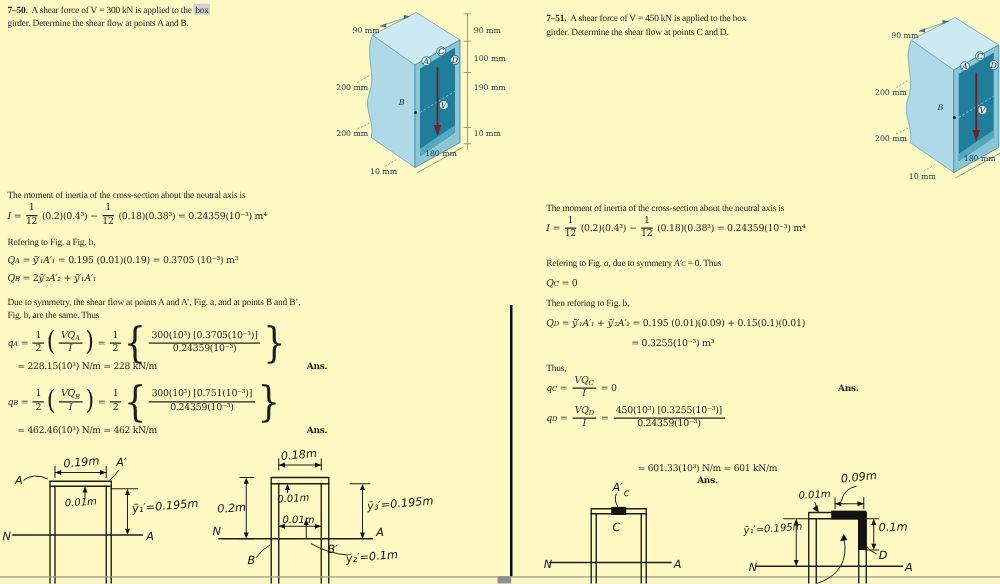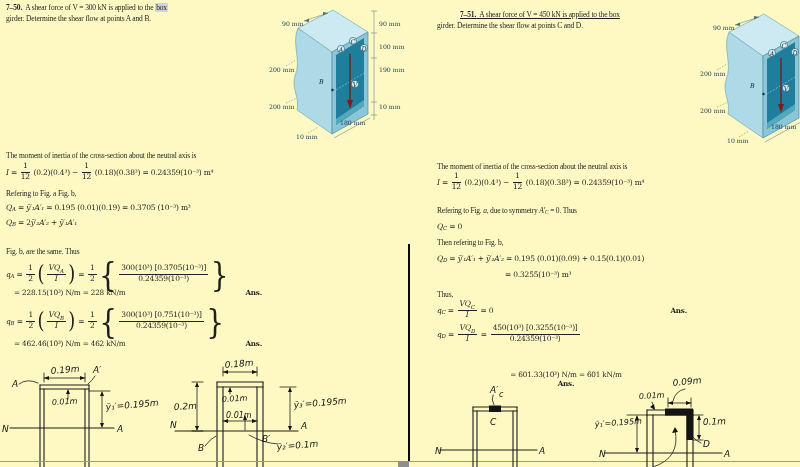--- a/index.html
+++ b/index.html
@@ -87,20 +87,21 @@
     <text x="40" y="137" class="dim">10 mm</text>
     <line x1="52" y1="131" x2="62" y2="125" stroke="#4a7081" stroke-width="0.5" stroke-dasharray="1.5,1.5"></line>
   </svg>
   </div>
 
   <div class="t" style="left:6px;top:151px;">The moment of inertia of the cross-section about the neutral axis is</div>
   <div class="eq" style="left:6px;top:162px;height:20px;"><span class="var">I</span><span> = </span><span class="frac"><span class="num">1</span><span class="den">12</span></span><span> (0.2)(0.4³) − </span><span class="frac"><span class="num">1</span><span class="den">12</span></span><span> (0.18)(0.38³) = 0.24359(10⁻³) m⁴</span></div>
   <div class="t" style="left:6px;top:189px;">Refering to Fig. a Fig. b,</div>
   <div class="eq" style="left:6px;top:201px;height:12px;"><span class="var">Q</span><sub>A</sub><span> = </span><span class="var">ȳ′₁A′₁</span><span> = 0.195 (0.01)(0.19) = 0.3705 (10⁻³) m³</span></div>
   <div class="eq" style="left:6px;top:216px;height:12px;"><span class="var">Q</span><sub>B</sub><span> = 2</span><span class="var">ȳ′₂A′₂</span><span> + </span><span class="var">ȳ′₁A′₁</span></div>
+  <div class="t" style="left:6px;top:237px;">Due to symmetry, the shear flow at points A and A’, Fig. a, and at points B and B’,</div>
   <div class="t" style="left:6px;top:247px;">Fig. b, are the same. Thus</div>
   <div class="eq" style="left:6px;top:257px;height:34px;"><span class="var">q</span><sub>A</sub><span> = </span><span class="frac"><span class="num">1</span><span class="den">2</span></span><span class="big" style="font-size: 18px;">(</span><span class="frac"><span class="num"><span class="var">VQ</span><sub>A</sub></span><span class="den"><span class="var">I</span></span></span><span class="big" style="font-size: 18px;">)</span><span> = </span><span class="frac"><span class="num">1</span><span class="den">2</span></span><span class="big" style="font-size: 28px;">{</span><span class="frac"><span class="num">300(10³) [0.3705(10⁻³)]</span><span class="den">0.24359(10⁻³)</span></span><span class="big" style="font-size: 28px;">}</span></div>
   <div class="row" style="left:14px;top:288px;width:248px;">
     <span>= 228.15(10³) N/m = 228 kN/m</span>
     <span class="ans">Ans.</span>
   </div>
   <div class="eq" style="left:6px;top:304px;height:34px;"><span class="var">q</span><sub>B</sub><span> = </span><span class="frac"><span class="num">1</span><span class="den">2</span></span><span class="big" style="font-size: 18px;">(</span><span class="frac"><span class="num"><span class="var">VQ</span><sub>B</sub></span><span class="den"><span class="var">I</span></span></span><span class="big" style="font-size: 18px;">)</span><span> = </span><span class="frac"><span class="num">1</span><span class="den">2</span></span><span class="big" style="font-size: 28px;">{</span><span class="frac"><span class="num">300(10³) [0.751(10⁻³)]</span><span class="den">0.24359(10⁻³)</span></span><span class="big" style="font-size: 28px;">}</span></div>
   <div class="row" style="left:14px;top:339px;width:248px;">
     <span>= 462.46(10³) N/m = 462 kN/m</span>
     <span class="ans">Ans.</span>
@@ -176,21 +177,21 @@
     <text class="hw" x="107" y="100" transform="rotate(-5 107 100)">ȳ₂′=0.1m</text>
     <text class="hw" x="28" y="101">B</text>
     <path class="skthin" d="M35,96 Q40,89 46,86"></path>
     <text class="hw" x="92" y="92">B′</text>
   </svg>
 
   <div class="divider"></div>
   <div class="botline"></div>
   <div class="corner"></div>
 
-  <div class="t" style="left:460px;top:10px;text-decoration:underline;"><span class="plabel">7–51.</span><span>  A shear force of V = 450 kN is applied to the box</span></div>
+  <div class="t" style="left:437px;top:10px;"><span class="plabel">7–51.</span><span>  A shear force of V = 450 kN is applied to the box</span></div>
   <div class="t" style="left:437px;top:21px;">girder. Determine the shear flow at points C and D.</div>
 
   <div class="figclip" style="left:687px;top:6px;width:113px;height:156px;">
   <svg width="152" height="156" viewBox="0 0 152 156" style="left:0;top:0;">
     <path d="M42,26 C35,42 46,58 39,74 C35,86 44,96 41,108 L76,132 L76,50 Z" fill="#aed9e6" stroke="#63a2b5" stroke-width="0.6"></path>
     <path d="M42,26 L77,8 L112,30 L76,50 Z" fill="#cdeaf2" stroke="#63a2b5" stroke-width="0.6"></path>
     <path d="M76,50 L112,30 L112,112 L76,132 Z" fill="#8cc6d6" stroke="#4d8ea1" stroke-width="0.7"></path>
     <path d="M80,53 L108,36 L108,104 L80,123 Z" fill="#1e7e9b"></path>
     <path d="M80,123 L108,104 L108,98 L80,117 Z" fill="#55a7bc"></path>
     <line x1="80" y1="88" x2="108" y2="71" stroke="#bfe3ec" stroke-width="0.5" stroke-dasharray="2,1.5"></line>

